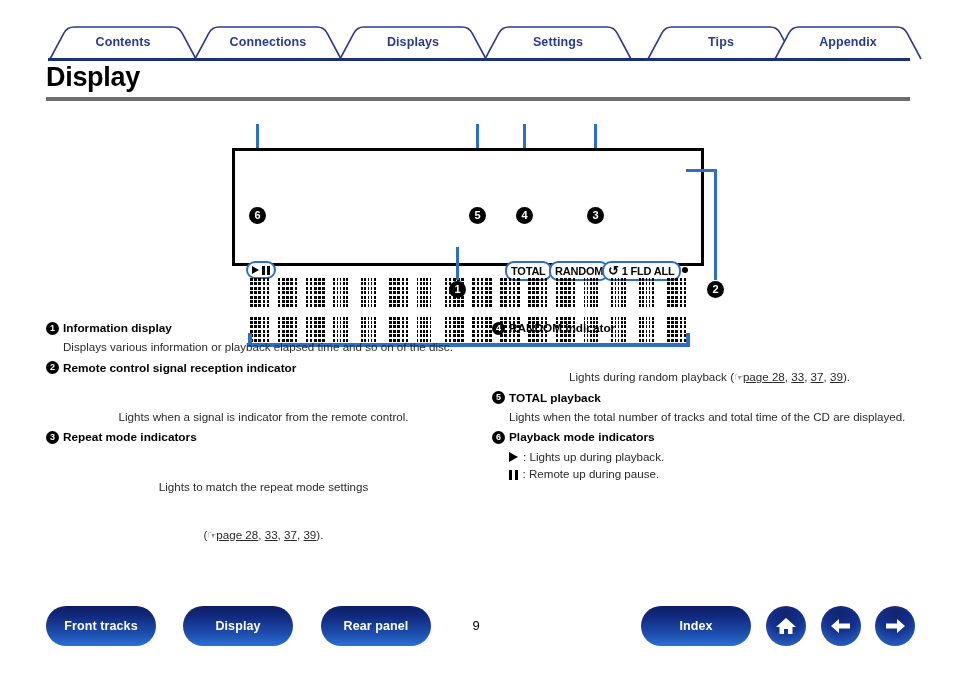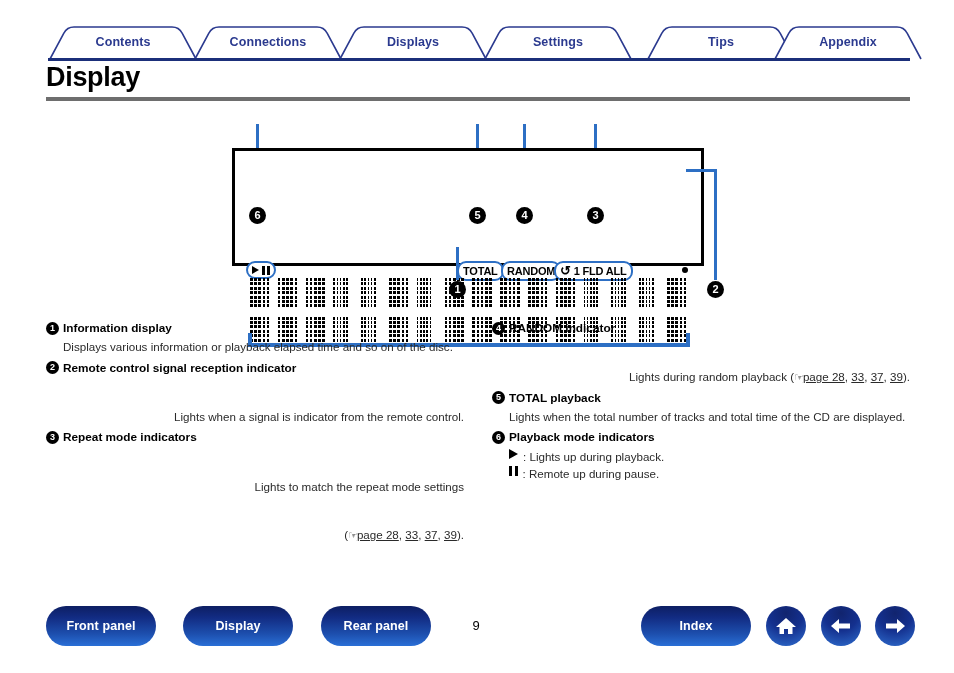--- a/index.html
+++ b/index.html
@@ -188,20 +188,21 @@
     display: flex;
     align-items: center;
     justify-content: center;
     background: #fff;
     font-size: 11px;
     font-weight: bold;
     letter-spacing: -0.2px;
     color: #000;
     padding: 8px 4px;
     white-space: nowrap;
+    margin-left: 48px;
   }
   #chip-total { left: 457px; top: 161px; }
   #chip-random { left: 501px; top: 161px; }
   #chip-repeat { left: 554px; top: 161px; gap: 3px; }
   .rep-sym {
     font-size: 13px;
     line-height: 1;
     font-weight: bold;
     position: relative;
     top: -0.5px;
@@ -277,32 +278,32 @@
     align-items: center;
     justify-content: center;
     margin-top: 1.5px;
     line-height: 1;
   }
   .entry-body {
     margin-left: 17px;
     text-align: justify;
     color: #2a2a2a;
   }
-  .entry-body.nojust { text-align: right; margin-top: 31px; }
+  .entry-body.nojust { text-align: center; margin-top: 31px; }
   .pageref {
     text-decoration: underline;
   }
   .hand {
     font-size: 11px;
     letter-spacing: -1px;
   }
   .glyph-line {
     margin-left: 17px;
     display: flex;
-    align-items: flex-start;
+    align-items: center;
     gap: 5px;
     color: #2a2a2a;
   }
   .g-play {
     width: 0; height: 0;
     border-left: 9px solid #000;
     border-top: 5px solid transparent;
     border-bottom: 5px solid transparent;
     position: relative;
     top: 1px;
@@ -2189,21 +2190,21 @@
           <i></i>
         </span>
       <span>: Remote up during pause.</span>
     </div>
   </div>
 
 </div>
 
 <div class="bottomnav">
   <div class="pill" style="left:46px;width:110px;">
-    <span>Front panel</span>
+    <span>Front tracks</span>
   </div>
   <div class="pill" style="left:183px;width:110px;">
     <span>Display</span>
   </div>
   <div class="pill" style="left:321px;width:110px;">
     <span>Rear panel</span>
   </div>
 
   <div class="pagenum">9</div>
 

